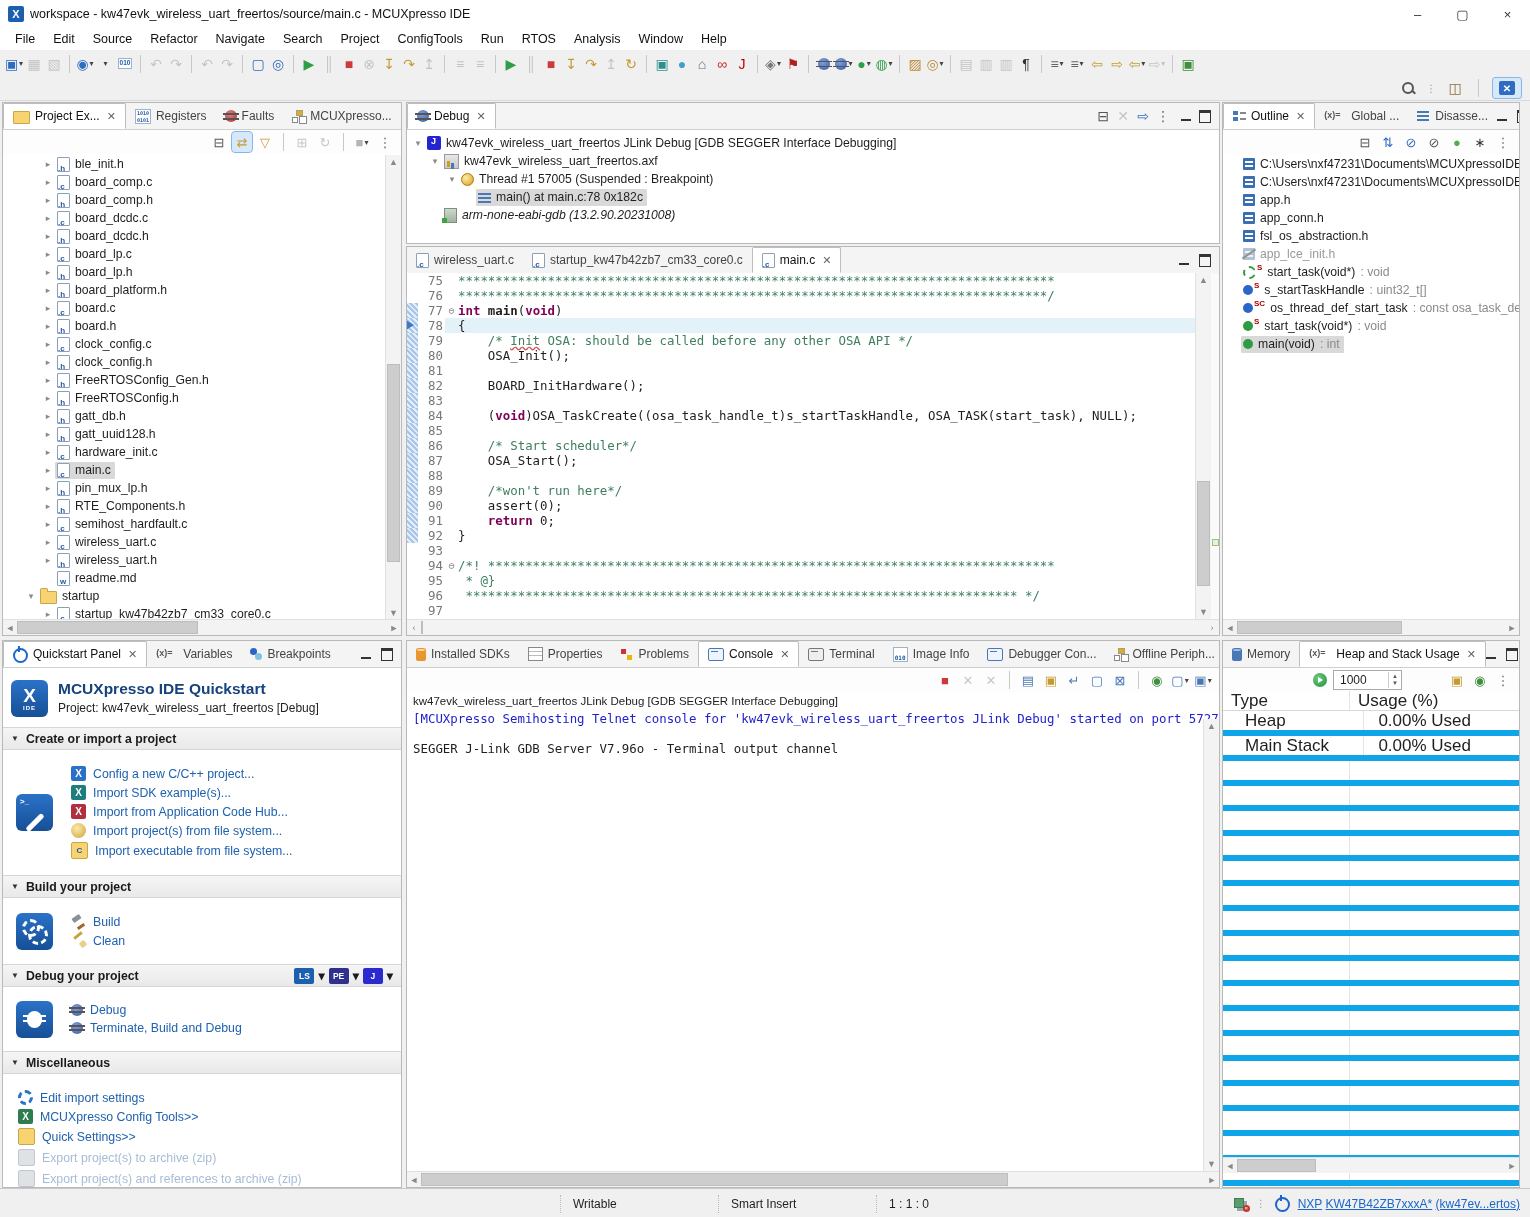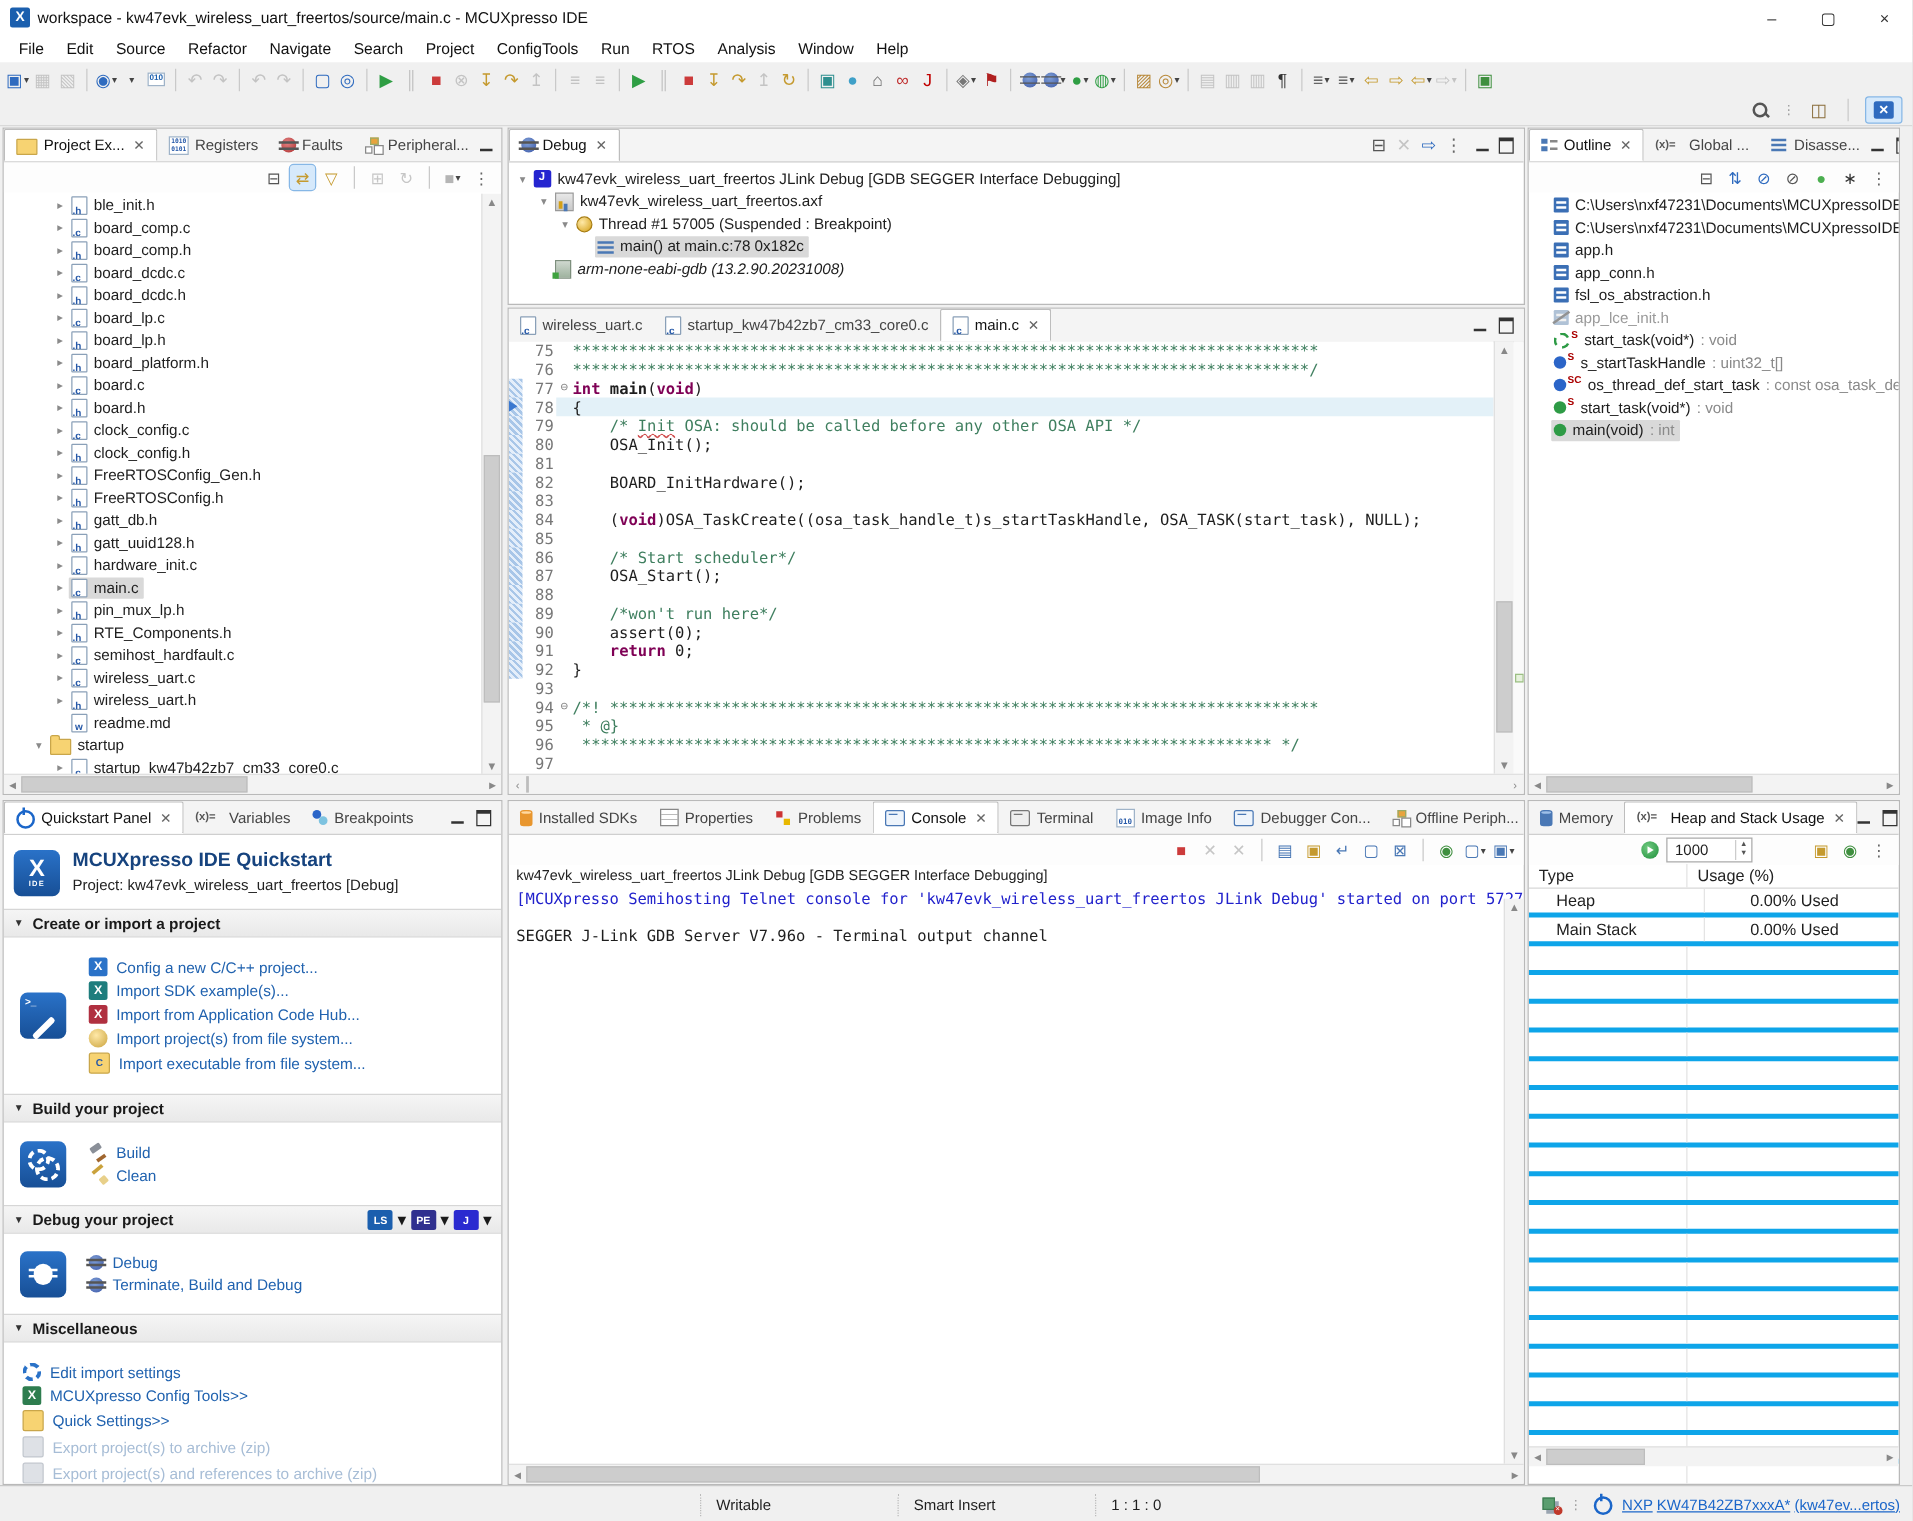--- a/index.html
+++ b/index.html
@@ -176,22 +176,22 @@
   .ovr .mark{position:absolute;left:1px;width:5px;height:5px;border:1px solid #9cbf84;background:#e7f2dd;}
   .hsb{position:absolute;left:0;right:0;bottom:0;height:15px;background:#f3f3f3;border-top:1px solid #e0e0e0;display:flex;align-items:center;}
   .hsb .ar{width:14px;text-align:center;color:#888;font-size:9px;}
   .hsb .thumb{height:11px;background:#cdcdcd;border:1px solid #bdbdbd;}
   
   .conlabel{font-size:11.5px;color:#222;padding:3px 6px 2px;}
   .conbody{font-family:"DejaVu Sans Mono","Liberation Mono",monospace;font-size:12.4px;padding:2px 6px;}
   .conline{height:15px;line-height:15px;white-space:pre;}
   .conline.blue{color:#2222cc;}
   
-  .memtable{position:absolute;left:0;right:0;top:50px;bottom:0;overflow:hidden;font-size:13px;}
-  .memrow{display:flex;height:19px;align-items:center;border-bottom:4px solid #0ea5e9;}
+  .memtable{position:absolute;left:0;right:0;top:50px;bottom:0;overflow:hidden;font-size:17px;}
+  .memrow{display:flex;height:19px;align-items:center;border-bottom:6px solid #0ea5e9;}
   .memrow.hdr{border-bottom:1px solid #d8d8d8;color:#222;}
   .memc1{width:118px;padding-left:8px;border-right:1px solid #e4e4e4;height:100%;display:flex;align-items:center;}
   .memc1.ind{padding-left:22px;}
   .memc2{flex:1;padding-right:48px;text-align:right;height:100%;display:flex;align-items:center;justify-content:flex-end;}
   .memc2.left{justify-content:flex-start;padding-left:8px;}
   .spinner{display:inline-flex;border:1px solid #aaa;background:#fff;height:18px;align-items:center;}
   .spinner .val{padding:0 14px 0 6px;font-size:12px;min-width:34px;}
   .spinner .arrows{display:flex;flex-direction:column;border-left:1px solid #ccc;font-size:6px;color:#555;line-height:1.1;padding:1px 3px;}
   
   .qs-head{display:flex;gap:10px;padding:12px 8px 10px;align-items:flex-start;}
@@ -460,21 +460,21 @@
         <div class="tab">
           <span class="ic ic-reg"></span>
           <span class="tlb">Registers</span>
         </div>
         <div class="tab">
           <span class="ic ic-bugred"></span>
           <span class="tlb">Faults</span>
         </div>
         <div class="tab">
           <span class="ic ic-periph"></span>
-          <span class="tlb">Peripheral...</span>
+          <span class="tlb">MCUXpresso...</span>
         </div>
         <span class="winbtns">
           <span class="win-min"></span>
         </span>
       </div>
     <div class="viewbar" id="explorer-viewbar">
         <span class="tbtn">
           <span class="g" style="color: rgb(85, 85, 85);">⊟</span>
         </span>
         <span class="tbtn on">

